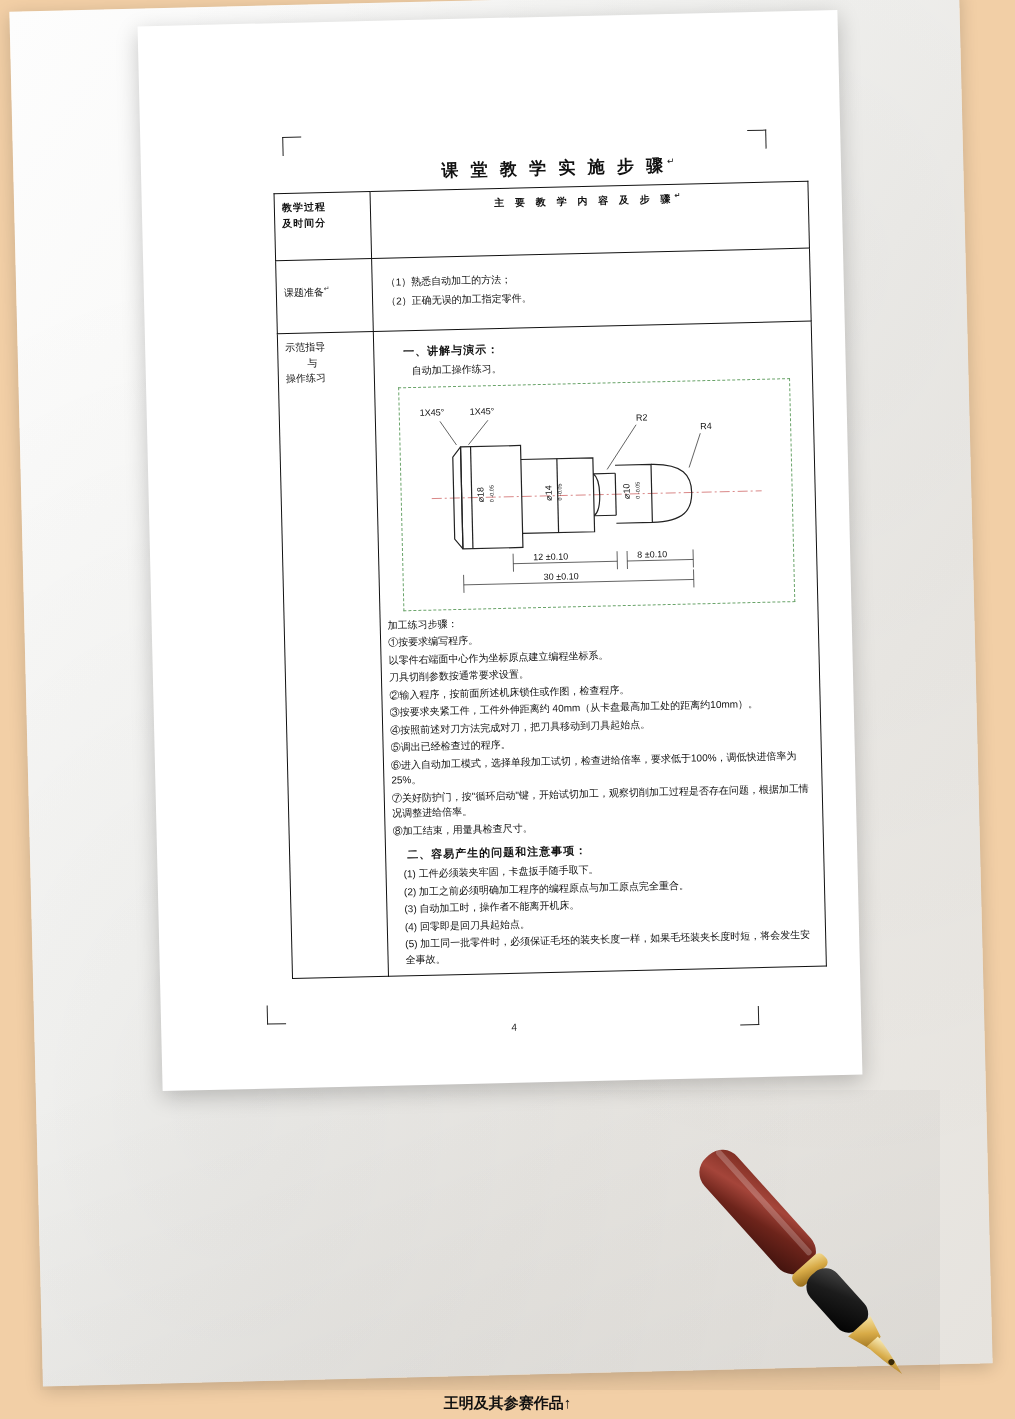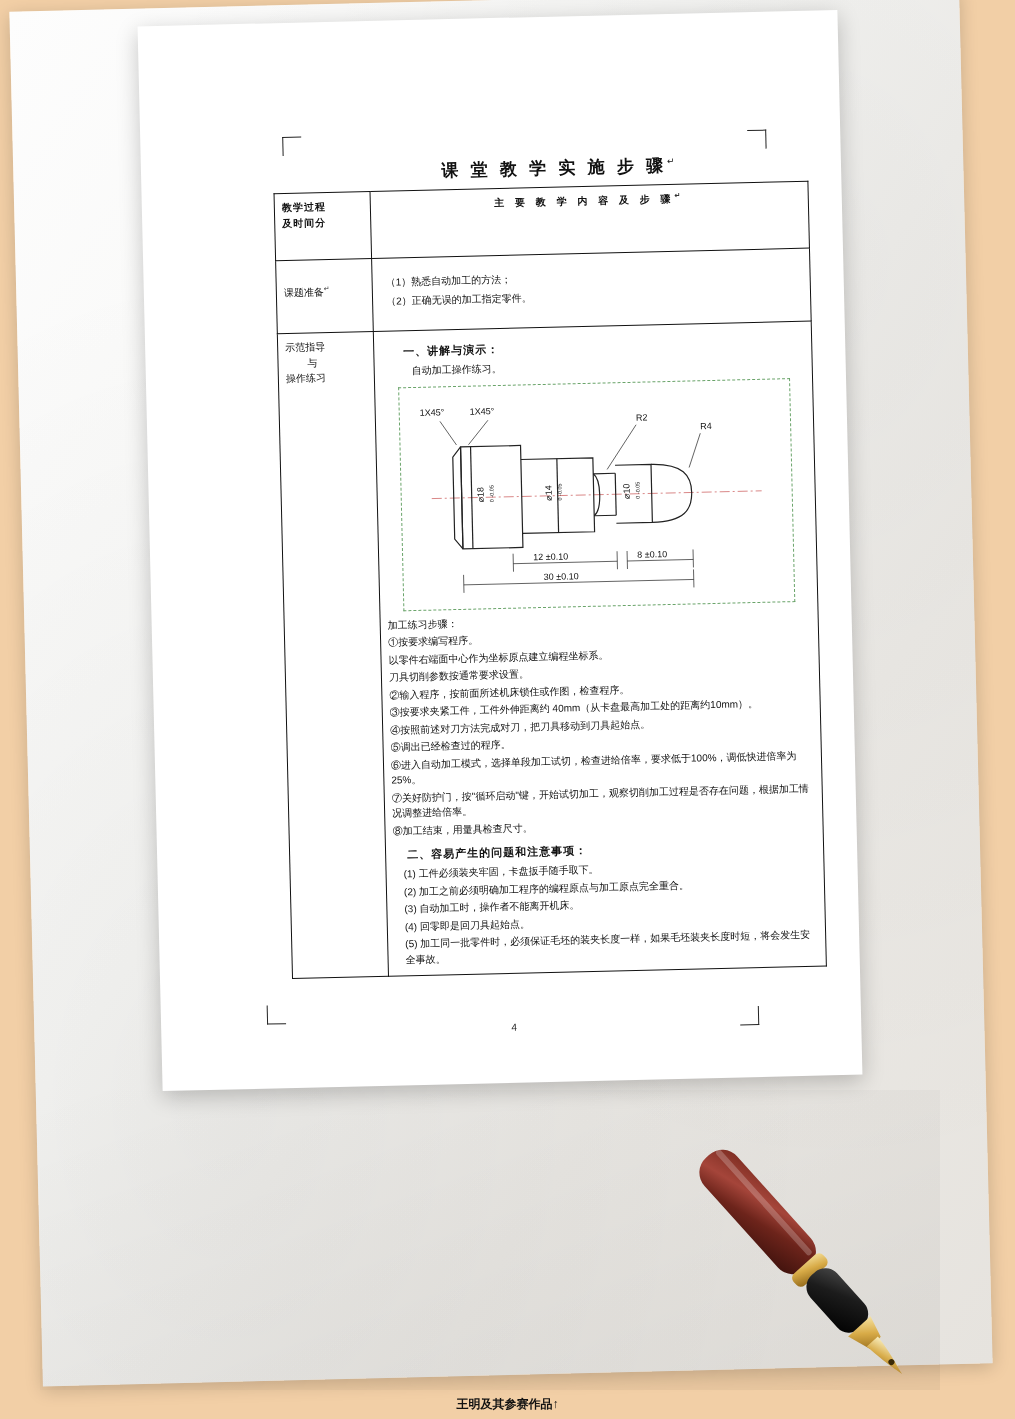--- a/index.html
+++ b/index.html
@@ -91,21 +91,21 @@
 
   .pagenum{
     position:absolute;left:0;right:0;bottom:30px;text-align:center;
     font-size:10px;color:#222;
   }
 
   
   .pen{position:absolute;left:612px;top:1080px;width:330px;height:310px;transform:rotate(0deg);}
   .caption{
     position:absolute;left:0;right:0;bottom:6px;text-align:center;
-    font-size:12px;font-weight:bold;color:#111;
+    font-size:15px;font-weight:bold;color:#111;
     font-family:"Liberation Serif",serif;
   }
   .shadow-band{
     position:absolute;left:40px;top:1090px;width:900px;height:300px;
     background:linear-gradient(160deg, rgba(255,255,255,.0), rgba(0,0,0,.05));
     pointer-events:none;
   }
 </style>
 </head>
 <body>

